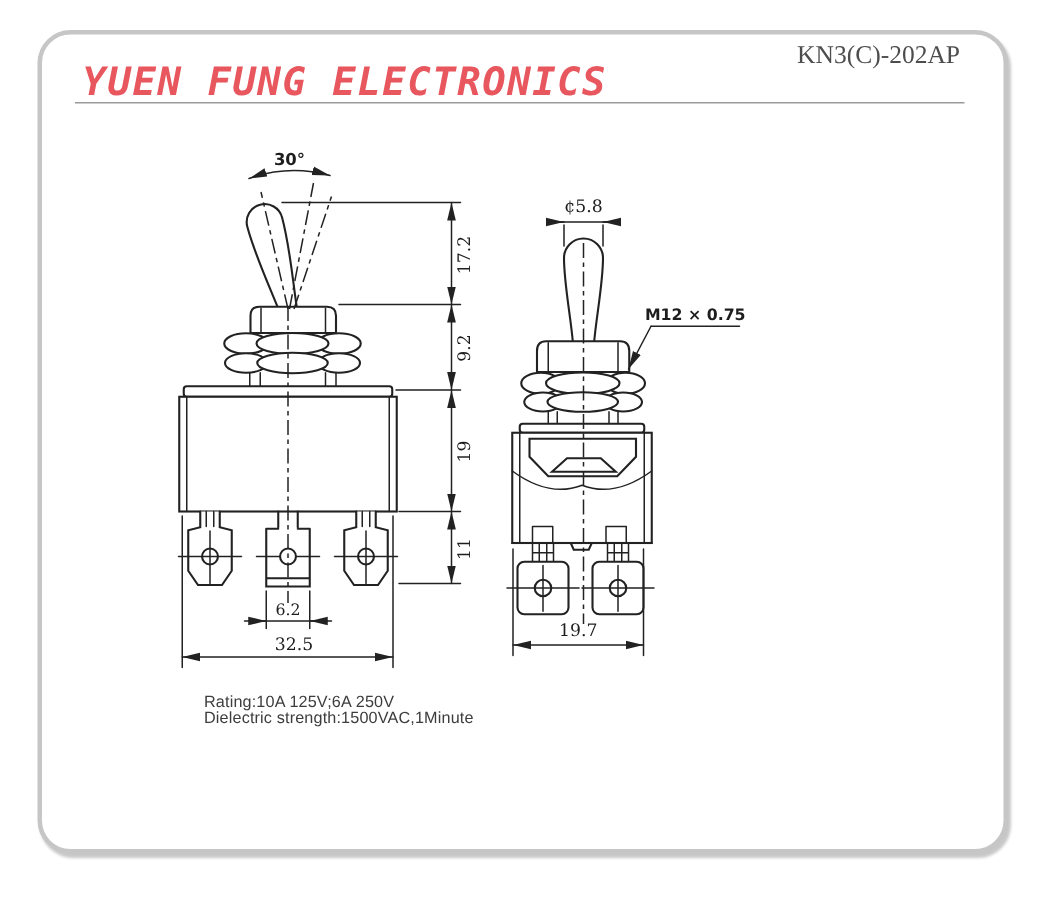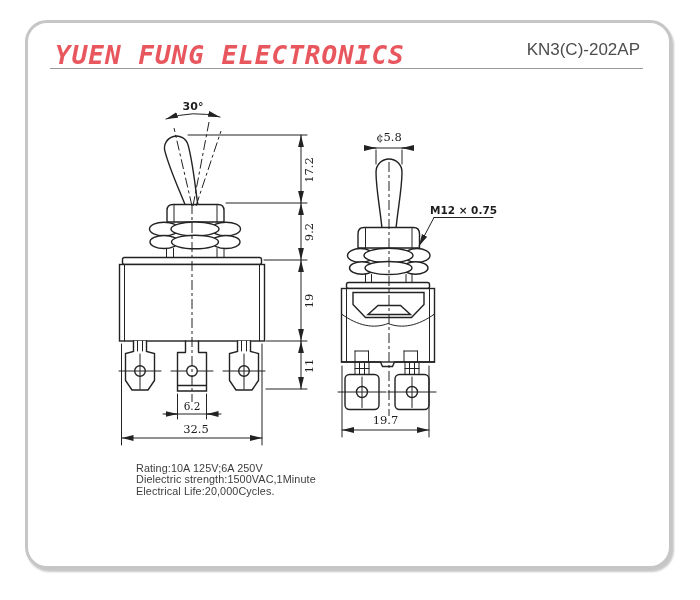--- a/index.html
+++ b/index.html
@@ -4,21 +4,21 @@
 <style>
   html,body{margin:0;padding:0;background:#fff;}
   .page{position:relative;width:700px;height:600px;background:#ffffff;overflow:hidden;
         font-family:"Liberation Sans",sans-serif;}
   .card{position:absolute;left:25px;top:20px;width:641px;height:543px;background:#fff;
         border:3px solid #c6c6c6;border-radius:22px;
         box-shadow:2px 3px 2px rgba(0,0,0,0.22);}
   .company{position:absolute;left:55px;top:40px;font-family:"DejaVu Sans Mono",monospace;
         font-style:italic;font-weight:bold;font-size:26px;letter-spacing:1px;color:#e8565e;
         white-space:nowrap;}
-  .model{position:absolute;top:40px;right:60px;font-family:Liberation Sans, sans-serif;
+  .model{position:absolute;top:27px;right:60px;font-family:Liberation Serif, serif;
         font-size:17px;color:#4d4d4d;white-space:nowrap;}
   .rule{position:absolute;left:50px;top:68px;width:593px;height:1px;background:#9a9a9a;}
   .specs{position:absolute;left:136px;top:463px;font-size:10.8px;line-height:11.4px;
         color:#3d3d3d;letter-spacing:0.1px;}
   svg.draw{position:absolute;left:0;top:0;}
   svg.draw text{fill:#1d1d1d;}
   .dimnum{font-family:"DejaVu Serif",serif;font-size:11.5px;}
   .dimnum-s{font-family:"DejaVu Serif",serif;font-size:10.5px;}
   .lbl{font-family:"DejaVu Sans",sans-serif;font-size:11px;font-weight:bold;}
 </style>
@@ -188,15 +188,14 @@
       <text class="dimnum" x="196" y="433" text-anchor="middle">32.5</text>
       <text class="dimnum" x="389" y="141" text-anchor="middle">¢5.8</text>
       <text class="lbl" x="463.5" y="213.5" text-anchor="middle" style="font-size:10.5px">M12 × 0.75</text>
       <text class="dimnum" x="385.5" y="424" text-anchor="middle">19.7</text>
     </g>
   </svg>
 
   <div class="specs">
     <div>Rating:10A 125V;6A 250V</div>
     <div>Dielectric strength:1500VAC,1Minute</div>
-    <div>Electrical Life:20,000Cycles.</div>
   </div>
 </div>
 
 </body></html>

